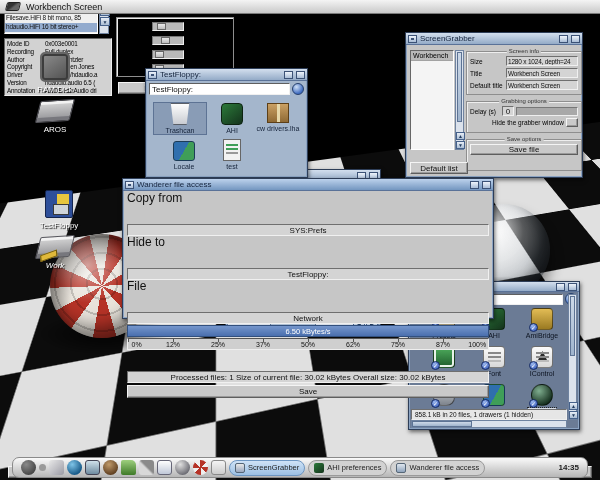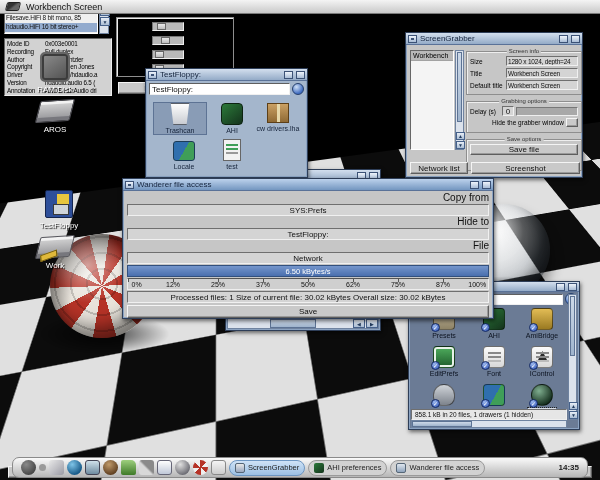--- a/index.html
+++ b/index.html
@@ -177,22 +177,22 @@
   .strack { width:32px; height:9px; position:relative; background:#b8b8b8; border:1px solid #777; border-bottom-color:#eee; border-right-color:#eee; flex:0 0 auto; }
   .sknob { position:absolute; top:0; width:9px; height:100%; background:linear-gradient(#e8e8e8,#bdbdbd); border:1px solid #666; }
   .srow .sv { font-size:7px; white-space:nowrap; }
   #ahi-play { position:absolute; left:118px; top:82px; width:114px; height:12px; }
   #ahi-bbar { position:absolute; left:0; bottom:2px; width:100%; display:flex; justify-content:space-between; padding:0 8px; }
   #ahi-bbar .btn { width:68px; height:12px; }
 
   
   #win-progress { left:122px; top:178px; width:372px; height:141px; z-index:8; }
   #win-progress .content { padding:2px 4px; display:flex; flex-direction:column; gap:1px; }
-  .plab { text-align:right; font-size:10px; color:#111; height:10px; line-height:10px; }
-  .pfield { height:12px; }
+  .plab { text-align:left; font-size:12px; color:#111; height:10px; line-height:10px; }
+  .pfield { height:12px;margin-top:20px; }
   #gauge { height:12px; background:linear-gradient(#7596cc,#4a6fae); border:1px solid #32507e; color:#fff;
     font-size:7.5px; display:flex; align-items:center; justify-content:center;text-align:right; }
   #scale { position:relative; height:12px; background:#cfcfcf; border:1px solid #eee; border-top:1px solid #555;
     background-image:repeating-linear-gradient(90deg,#555 0 1px,transparent 1px 12.5%);
     background-size:100% 3px; background-repeat:no-repeat; }
   #scale span { position:absolute; top:2px; font-size:7px; color:#111; transform:translateX(-50%); }
   #scale span:first-child { transform:none; }
   #scale span:last-child { transform:translateX(-100%); }
   #stop { height:13px; margin-top:1px; }
 
@@ -231,21 +231,21 @@
     <div class="lbl">RAM Disk</div>
   </div>
   <div class="dicon" style="left:22px;top:100px;">
     <div class="ico-disk"></div>
     <div class="lbl">AROS</div>
   </div>
   <div class="dicon" style="left:26px;top:190px;">
     <div class="ico-floppy"></div>
     <div class="lbl">TestFloppy</div>
   </div>
-  <div class="dicon" style="left:22px;top:236px;">
+  <div class="dicon" style="left:22px;top:236px;font-style:italic;">
     <div class="ico-disk ico-work"></div>
     <div class="lbl">Work</div>
   </div>
 
   <div class="window" id="win-ramdisk">
     <div class="titlebar">
       <div class="gadget close"></div>
       <span class="ttext">RAM Disk</span>
       <div class="gadget"></div>
       <div class="gadget"></div>
@@ -346,22 +346,21 @@
       </div>
 
       <div class="groupbox" id="sg-g3">
         <div class="grouplab">Save options</div>
         <div class="ingroup">
           <div class="btn" style="height:11px;">Save file</div>
         </div>
       </div>
 
       <div id="sg-buttons">
-        <div class="btn" id="sg-refresh">Network list</div>
-        <div class="btn" id="sg-shot">Screenshot</div>
+        <div class="btn" id="sg-refresh">Default list</div>
       </div>
     </div>
   </div>
 
   <div class="window" id="win-prefs">
     <div class="titlebar">
       <div class="gadget close"></div>
       <span class="ttext"></span>
       <div class="gadget"></div>
       <div class="gadget"></div>

